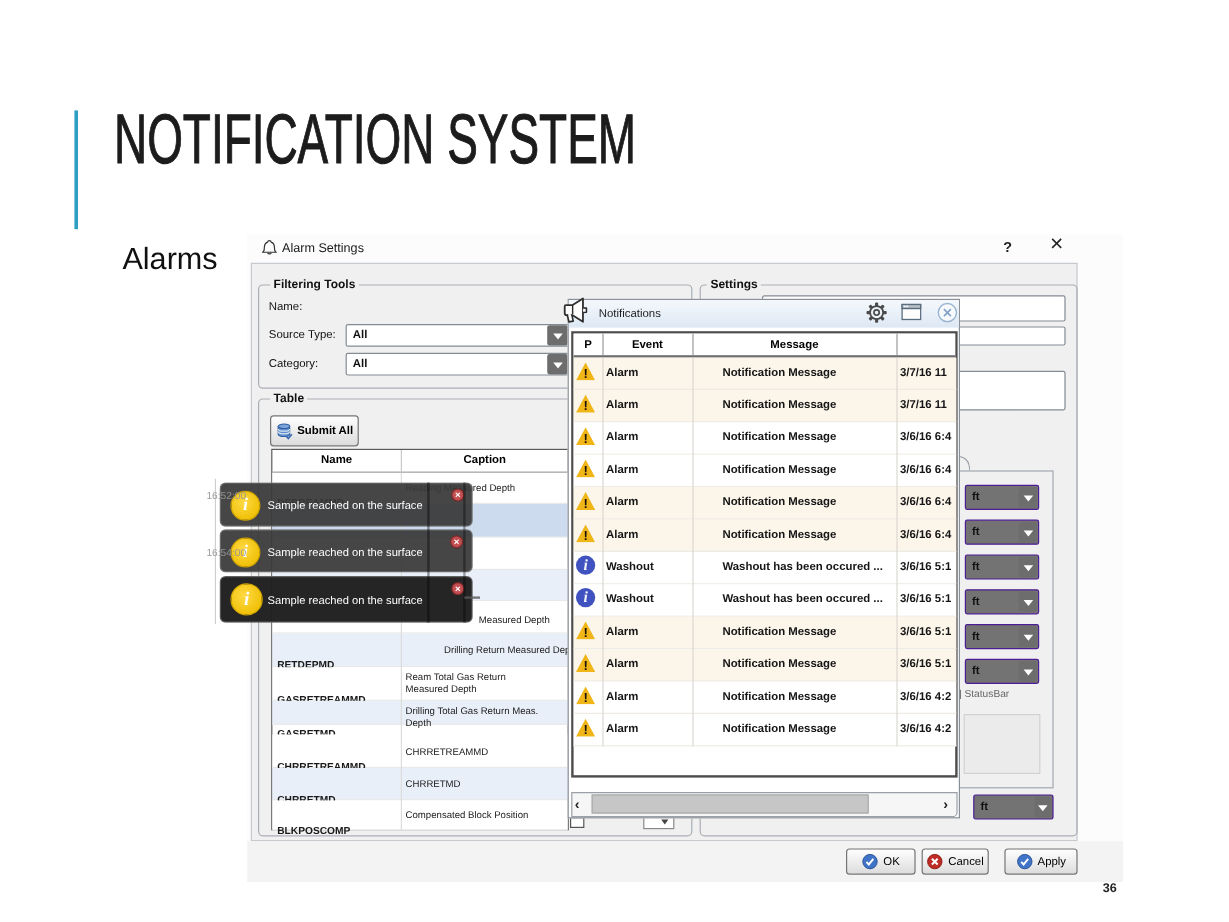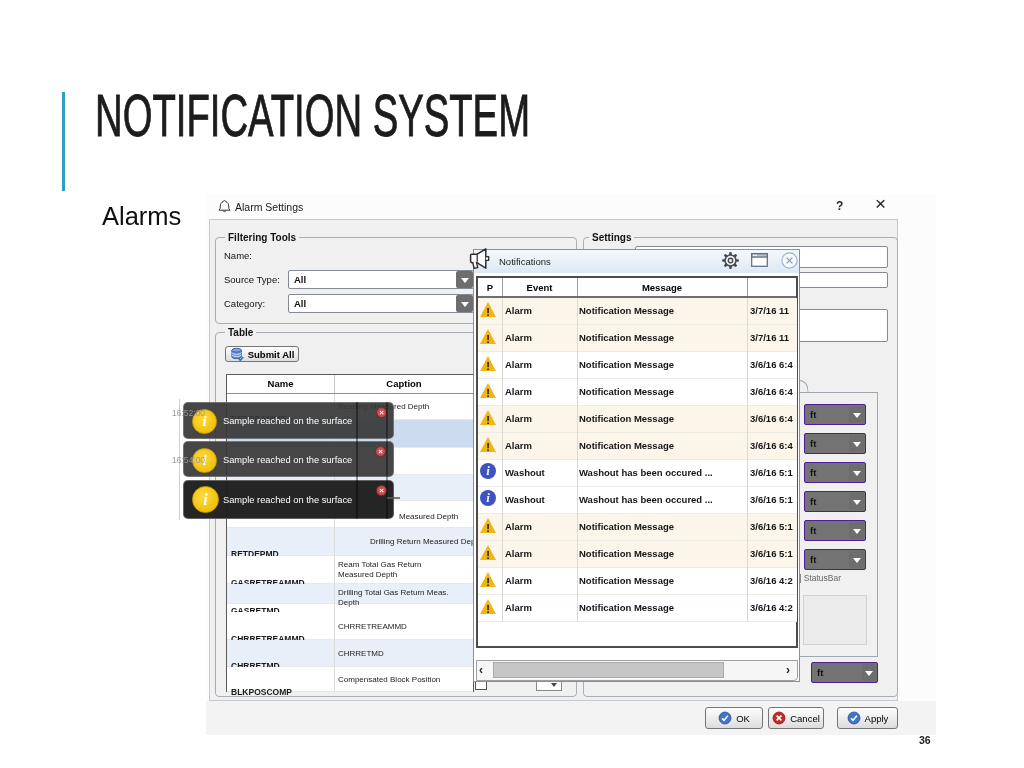--- a/index.html
+++ b/index.html
@@ -24,21 +24,21 @@
 .ycirc { position:absolute; left:8px; border-radius:50%;
   background:radial-gradient(circle at 42% 38%, #ffd944, #f0c108 72%, #e0b000);
   border:1px solid #cfa300; color:#fff; font-family:"Liberation Serif", serif;
   font-style:italic; font-weight:bold; display:flex; align-items:center;
   justify-content:center; }
 .xcirc { position:absolute; width:11px; height:11px; border-radius:50%;
   background:#c14f52; border:1px solid rgba(70,10,10,0.55); color:#fff;
   font-size:8px; font-weight:bold; line-height:9px; text-align:center; }
 .nrow { position:absolute; left:478px; width:319px; height:27px; }
 .nrow .ev { position:absolute; left:27px; top:7px; font-size:9.5px; font-weight:bold; color:#151515; }
-.nrow .ms { position:absolute; left:101px; top:7px; font-size:9.5px; font-weight:bold; color:#151515; }
+.nrow .ms { position:absolute; left:101px; top:7px; font-size:9.5px; font-weight:bold; color:#151515;padding-left:23px; }
 .nrow .dt { position:absolute; left:272px; top:7px; font-size:9.5px; font-weight:bold; color:#151515; white-space:nowrap; }
 .vline { position:absolute; top:0; bottom:0; width:1px; background:#d9d9d9; }
 .nrow { border-bottom:1px solid #edebe4; }
 .wic { position:absolute; left:2px; top:4px; width:16px; height:15px;
   background:#f0b516; clip-path:polygon(50% 0, 100% 100%, 0 100%); }
 .wic:after { content:"!"; position:absolute; left:0; right:0; bottom:-1px;
   text-align:center; font-size:11px; font-weight:bold; color:#1a1208; }
 .iic { position:absolute; left:2px; top:3px; width:16px; height:16px; border-radius:50%;
   background:#4052c0; color:#f2f4fa; font-family:"Liberation Serif", serif;
   font-style:italic; font-weight:bold; font-size:13px; text-align:center; line-height:15px; }
@@ -90,21 +90,21 @@
 <div class="dbtn" style="left:456px; top:271px; width:17px; height:17px;"></div>
 <div class="lbl9" style="left:224px; top:298px;">Category:</div>
 <div class="fld" style="left:288px; top:294px; width:186px; height:19px;">
   <div class="abs" style="left:5px; top:3px; font-size:9.5px; font-weight:bold; color:#111;">All</div>
 </div>
 <div class="dbtn" style="left:456px; top:295px; width:17px; height:17px;"></div>
 
 <div class="gb" style="left:215px; top:332px; width:362px; height:365px;">
   <div class="gbl">Table</div>
 </div>
-<div class="btn3" style="left:225px; top:346px; width:74px; height:16px;">
+<div class="btn3" style="left:225px; top:346px; width:74px; height:26px;">
   <svg width="15" height="15" viewBox="0 0 15 15" style="margin-right:3px;">
     <path d="M1.8 3.2 v6.6 a4.8 1.9 0 0 0 9.6 0 v-6.6" fill="#5d8ccf" stroke="#31609f" stroke-width="0.9"></path>
     <path d="M1.8 5.4 a4.8 1.9 0 0 0 9.6 0 M1.8 7.6 a4.8 1.9 0 0 0 9.6 0" fill="none" stroke="#d8e4f2" stroke-width="1"></path>
     <ellipse cx="6.6" cy="3.2" rx="4.8" ry="1.9" fill="#7da4dd" stroke="#31609f" stroke-width="0.9"></ellipse>
     <path d="M8.7 11.6 l1.6 1.8 l2.9 -3.5" fill="none" stroke="#3c6cb5" stroke-width="1.5"></path>
   </svg>
   <span style="font-weight:600;">Submit All</span>
 </div>
 
 <div class="abs" id="ltable" style="left:226px; top:374px; width:248px; height:318px; background:#fff; border:1.5px solid #5a5a5a;"></div>

